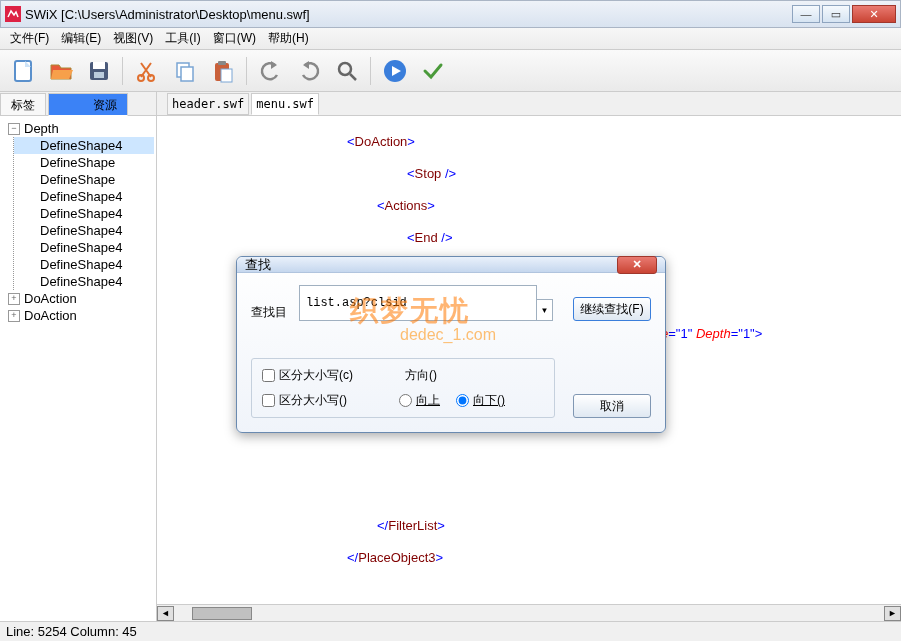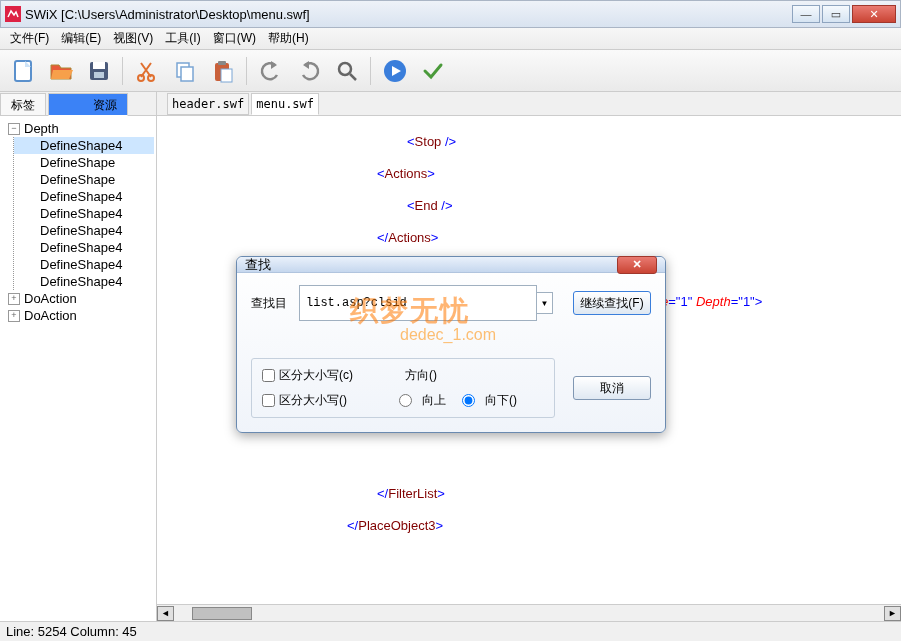--- a/index.html
+++ b/index.html
@@ -44,29 +44,29 @@
 .hscroll-thumb { width:60px; height:13px; background:#c0c0c0; border:1px solid #888; margin-left:18px;}
 .hscroll-arrow { width:17px; height:15px; border:1px solid #888; background:#e0e0e0; display:flex; align-items:center; justify-content:center; font-size:9px;}
 
 .statusbar { height: 20px; background: #f0f0f0; border-top: 1px solid #ccc; display:flex; align-items:center; padding: 0 6px; font-size: 13px;}
 
 .dialog { position: absolute; left: 236px; top: 256px; width: 430px; background: linear-gradient(to bottom,#fff,#f0f4fa); border: 1px solid #6a8ab0; border-radius: 6px; box-shadow: 0 3px 12px rgba(0,0,0,0.35); }
 .dlg-title { height: 16px; background: linear-gradient(to bottom,#eaf1fb,#c5d7ee); border-bottom:1px solid #b0c4de; border-radius: 6px 6px 0 0; display:flex; align-items:center; padding: 0 8px; font-size:13px;}
 .dlg-title-text { flex:1; }
 .dlg-close { width: 40px; height: 18px; background: linear-gradient(to bottom,#e97a71,#c94434); border:1px solid #a0372c; border-radius:3px; color:#fff; display:flex; align-items:center; justify-content:center; font-weight:bold; font-size:11px;}
 .dlg-body { padding: 12px 14px 14px 14px; }
-.dlg-row { display:flex; align-items:center; margin-bottom: 26px; }
+.dlg-row { display:flex; align-items:flex-end; margin-bottom: 26px; }
 .dlg-label { width: 48px; font-size:12px; }
 .dlg-input { flex:1; height: 36px; border:1px solid #a0b0c0; padding: 2px 6px; font-family:"Courier New",monospace; font-size:12px; background:#fff;}
 .dlg-dd { width:16px; height:22px; border:1px solid #a0b0c0; border-left:none; display:flex; align-items:center; justify-content:center; font-size:8px; background:#fff;}
 .dlg-btn { width: 78px; height: 24px; border:1px solid #8097b3; border-radius:3px; background: linear-gradient(to bottom,#fff,#dfe8f2); margin-left: 10px; font-size:12px; display:flex; align-items:center; justify-content:center;}
 .dlg-options { border:1px solid #c5d0dd; border-radius:3px; padding: 8px 10px; display:flex; flex-wrap:wrap; gap:4px 16px; font-size:12px; position:relative;}
 .chk { display:flex; align-items:center; gap:4px;}
 .chk input, .rdo input { width:13px; height:13px; }
-.rdo { display:flex; align-items:center; gap:10px;}
+.rdo { display:flex; align-items:center; gap:4px;text-decoration:underline;}
 .dlg-btn-col { display:flex; flex-direction:column; gap:8px; margin-left:10px;}
 
 .watermark { position:absolute; left: 350px; top: 292px; font-size: 28px; color: rgba(255,120,0,0.55); font-weight:bold; pointer-events:none; font-family:"KaiTi","STKaiti",serif; letter-spacing:2px; z-index:50;}
 .watermark-sub { position:absolute; left: 400px; top: 326px; font-size: 16px; color: rgba(255,140,0,0.55); pointer-events:none; z-index:50;}
 
 svg { display:block; }
 </style>
 </head>
 <body>
 
@@ -214,20 +214,21 @@
         </div>
     </div>
   </div>
 
   <div class="right-panel">
     <div class="file-tabs">
       <div class="file-tab">header.swf</div>
       <div class="file-tab active">menu.swf</div>
     </div>
     <div class="editor">
+<div class="line" style="padding-left:190px"><span class="t-sym">&lt;</span><span class="t-tag">DoAction</span><span class="t-sym">&gt;</span></div>
 <div class="line" style="padding-left:250px"><span class="t-sym">&lt;</span><span class="t-tag">Stop</span><span class="t-sym"> /&gt;</span></div>
 <div class="line" style="padding-left:220px"><span class="t-sym">&lt;</span><span class="t-tag">Actions</span><span class="t-sym">&gt;</span></div>
 <div class="line" style="padding-left:250px"><span class="t-sym">&lt;</span><span class="t-tag">End</span><span class="t-sym"> /&gt;</span></div>
 <div class="line" style="padding-left:220px"><span class="t-sym">&lt;/</span><span class="t-tag">Actions</span><span class="t-sym">&gt;</span></div>
 <div class="line" style="padding-left:190px"><span class="t-sym">&lt;/</span><span class="t-tag">DoAction</span><span class="t-sym">&gt;</span></div>
 <div class="line" style="padding-left:190px"><span class="t-sym">&lt;</span><span class="t-tag">PlaceObject3</span><span> </span><span class="t-attr">PlaceObject2Value</span><span class="t-sym">="</span><span class="t-val">13</span><span class="t-sym">" </span><span class="t-attr">ExtendedValue</span><span class="t-sym">="</span><span class="t-val">1</span><span class="t-sym">" </span><span class="t-attr">Depth</span><span class="t-sym">="</span><span class="t-val">1</span><span class="t-sym">"&gt;</span></div>
 <div class="line" style="padding-left:220px"><span class="t-sym">&lt;</span><span class="t-tag">Matrix</span><span class="t-sym">&gt;</span></div>
 <div class="line" style="height:112px"></div>
 <div class="line" style="padding-left:220px"><span class="t-sym">&lt;/</span><span class="t-tag">FilterList</span><span class="t-sym">&gt;</span></div>
 <div class="line" style="padding-left:190px"><span class="t-sym">&lt;/</span><span class="t-tag">PlaceObject3</span><span class="t-sym">&gt;</span></div>
@@ -263,21 +264,21 @@
   </div>
   <div class="dlg-body">
     <div class="dlg-row">
       <span class="dlg-label">查找目</span>
       <input class="dlg-input" value="list.asp?clsid" style="">
       <div class="dlg-dd">▼</div>
       <div class="dlg-btn-col">
         <div class="dlg-btn" style="border-color:#3a7edb">继续查找(F)</div>
       </div>
     </div>
-    <div style="display:flex; align-items:center; gap:8px;margin-top:37px;">
+    <div style="display:flex; align-items:flex-end; gap:8px;margin-top:37px;">
       <div class="dlg-options" style="flex:1">
         <label class="chk">
             <input type="checkbox" style="">
             <span>区分大小写(c)</span>
           </label>
         <span style="width:20px"></span>
         <span>方向()</span>
         <div style="flex-basis:100%"></div>
         <label class="chk">
             <input type="checkbox" style="">

